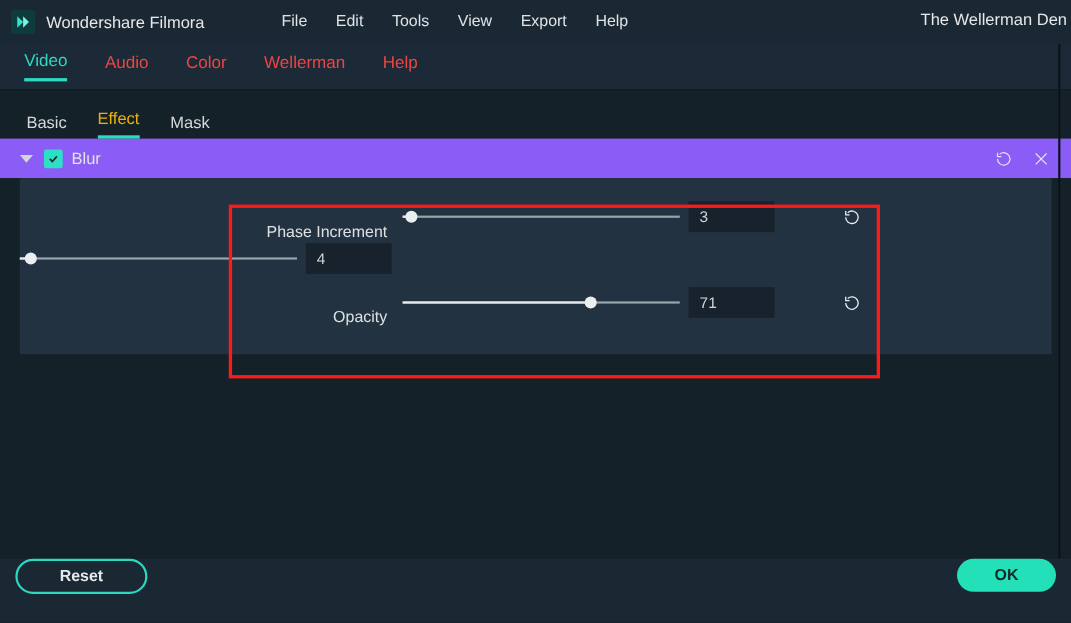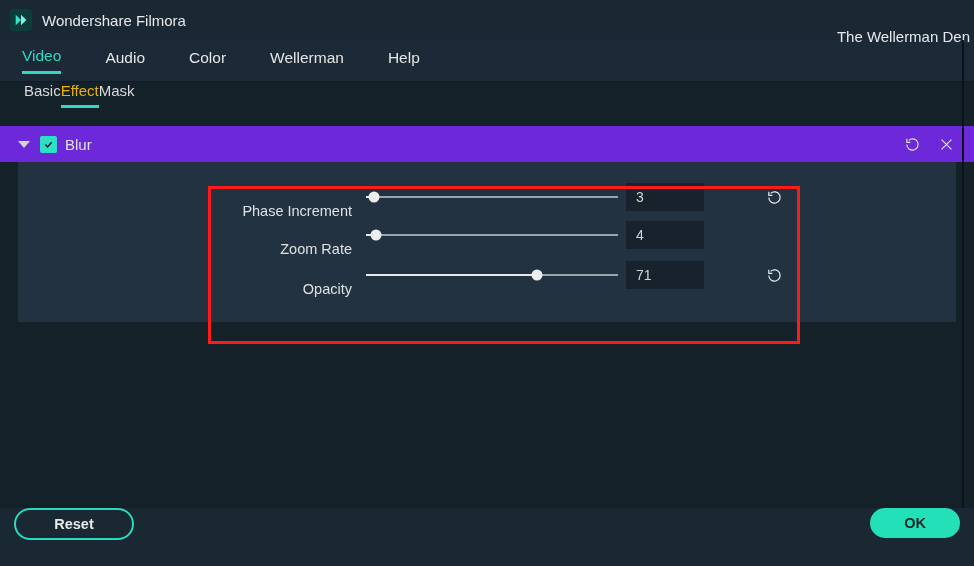--- a/index.html
+++ b/index.html
@@ -5,34 +5,34 @@
   * { box-sizing: border-box; margin: 0; padding: 0; font-family: -apple-system, "Segoe UI", Arial, sans-serif; }
   body { width: 974px; height: 566px; background: #1a2833; color: #d0d5d8; overflow: hidden; position: relative; }
 
   
   .menubar { height: 40px; display: flex; align-items: center; padding: 0 10px; background: #1a2833; }
   .app-logo { width: 22px; height: 22px; margin-right: 10px; display: inline-flex; align-items: center; justify-content: center; background: #0e3b3b; border-radius: 3px; }
   .app-logo svg { width: 16px; height: 16px; }
   .app-name { font-size: 15px; color: #e6e8ea; margin-right: 70px; }
   .menu-items { display: flex; gap: 26px; }
   .menu-item { font-size: 14.5px; color: #dfe3e5; cursor: pointer; }
-  .project-title { position: absolute; right: 0; top: 28px; font-size: 15px; color: #e6e8ea; padding-right: 4px; }
+  .project-title { position: absolute; right: 0; top: 10px; font-size: 15px; color: #e6e8ea; padding-right: 4px; }
 
   
-  .primary-tabs { height: 42px; display: flex; align-items: center; gap: 44px; padding: 0 22px; background: #1b2a36; border-bottom: 1px solid #0f1a22; }
-  .primary-tab { font-size: 15.5px; color: #e5e5e5; padding-bottom: 6px; cursor: pointer; }
+  .primary-tabs { height: 42px; display: flex; align-items: center; gap: 34px; padding: 0 22px; background: #1b2a36; border-bottom: 1px solid #0f1a22; }
+  .primary-tab { font-size: 15.5px; color: #ef4444; padding-bottom: 6px; cursor: pointer; }
   .primary-tab.active { color: #2fd9c2; border-bottom: 3px solid #2fd9c2; }
 
   
-  .secondary-tabs { height: 44px; display: flex; align-items: flex-start; padding: 0 24px; background: #152129; }
+  .secondary-tabs { height: 44px; display: flex; align-items: flex-end; gap: 28px; padding: 0 24px; background: #152129; }
   .secondary-tab { font-size: 15px; color: #d6dadd; padding-bottom: 6px; cursor: pointer; }
   .secondary-tab.active { color: #eab308; border-bottom: 3px solid #2fd9c2; }
 
   
-  .section-row { height: 36px; display: flex; align-items: center; padding: 0 18px; background: #6d28d9; }
+  .section-row { height: 36px; display: flex; align-items: center; padding: 0 18px; background: #8b5cf6; }
   .disclosure { width: 0; height: 0; border-left: 6px solid transparent; border-right: 6px solid transparent; border-top: 7px solid #d0d5d8; margin-right: 10px; cursor: pointer; }
   .checkbox { width: 17px; height: 17px; border: 2px solid #2de0c5; border-radius: 2px; background: #2de0c5; display: inline-flex; align-items: center; justify-content: center; margin-right: 8px; cursor: pointer; }
   .checkbox svg { width: 11px; height: 11px; }
   .section-label { font-size: 15px; color: #e0e3e5; }
   .section-actions { margin-left: auto; display: flex; align-items: center; gap: 14px; }
   .icon-btn { width: 20px; height: 20px; display: inline-flex; align-items: center; justify-content: center; cursor: pointer; }
   .icon-btn svg { width: 17px; height: 17px; stroke: #e2e5e7; fill: none; stroke-width: 1.6; }
 
   
   .content { background: #152129; padding: 0 18px 18px 18px; height: 356px; position: relative; }
@@ -61,20 +61,28 @@
 <body>
 
 <div class="menubar">
   <span class="app-logo">
     <svg viewBox="0 0 24 24">
         <path d="M4 4 L12 12 L4 20 Z" fill="#2fe7cb"></path>
         <path d="M12 4 L20 12 L12 20 Z" fill="#7ef2e0"></path>
       </svg>
   </span>
   <span class="app-name">Wondershare Filmora</span>
+  <div class="menu-items">
+    <span class="menu-item">File</span>
+    <span class="menu-item">Edit</span>
+    <span class="menu-item">Tools</span>
+    <span class="menu-item">View</span>
+    <span class="menu-item">Export</span>
+    <span class="menu-item">Help</span>
+  </div>
   <span class="project-title">The Wellerman Den</span>
 </div>
 
 <div class="primary-tabs">
   <span class="primary-tab active">Video</span>
   <span class="primary-tab">Audio</span>
   <span class="primary-tab">Color</span>
   <span class="primary-tab">Wellerman</span>
   <span class="primary-tab">Help</span>
 </div>
@@ -119,21 +127,20 @@
       </div>
       <input class="value-box" value="3" style="">
       <span class="reset-icon">
         <svg viewBox="0 0 24 24">
             <path d="M4 12a8 8 0 1 0 2.6-5.9M4 4v5h5"></path>
           </svg>
       </span>
     </div>
 
     <div class="param-row">
-      <div class="param-label">Zoom Rate</div>
       <div class="slider">
         <div class="track"></div>
           <div class="track-fill" style="width:4%"></div>
           <div class="thumb" style="left:4%"></div>
       </div>
       <input class="value-box" value="4" style="">
       <span class="reset-spacer"></span>
     </div>
 
     <div class="param-row">

